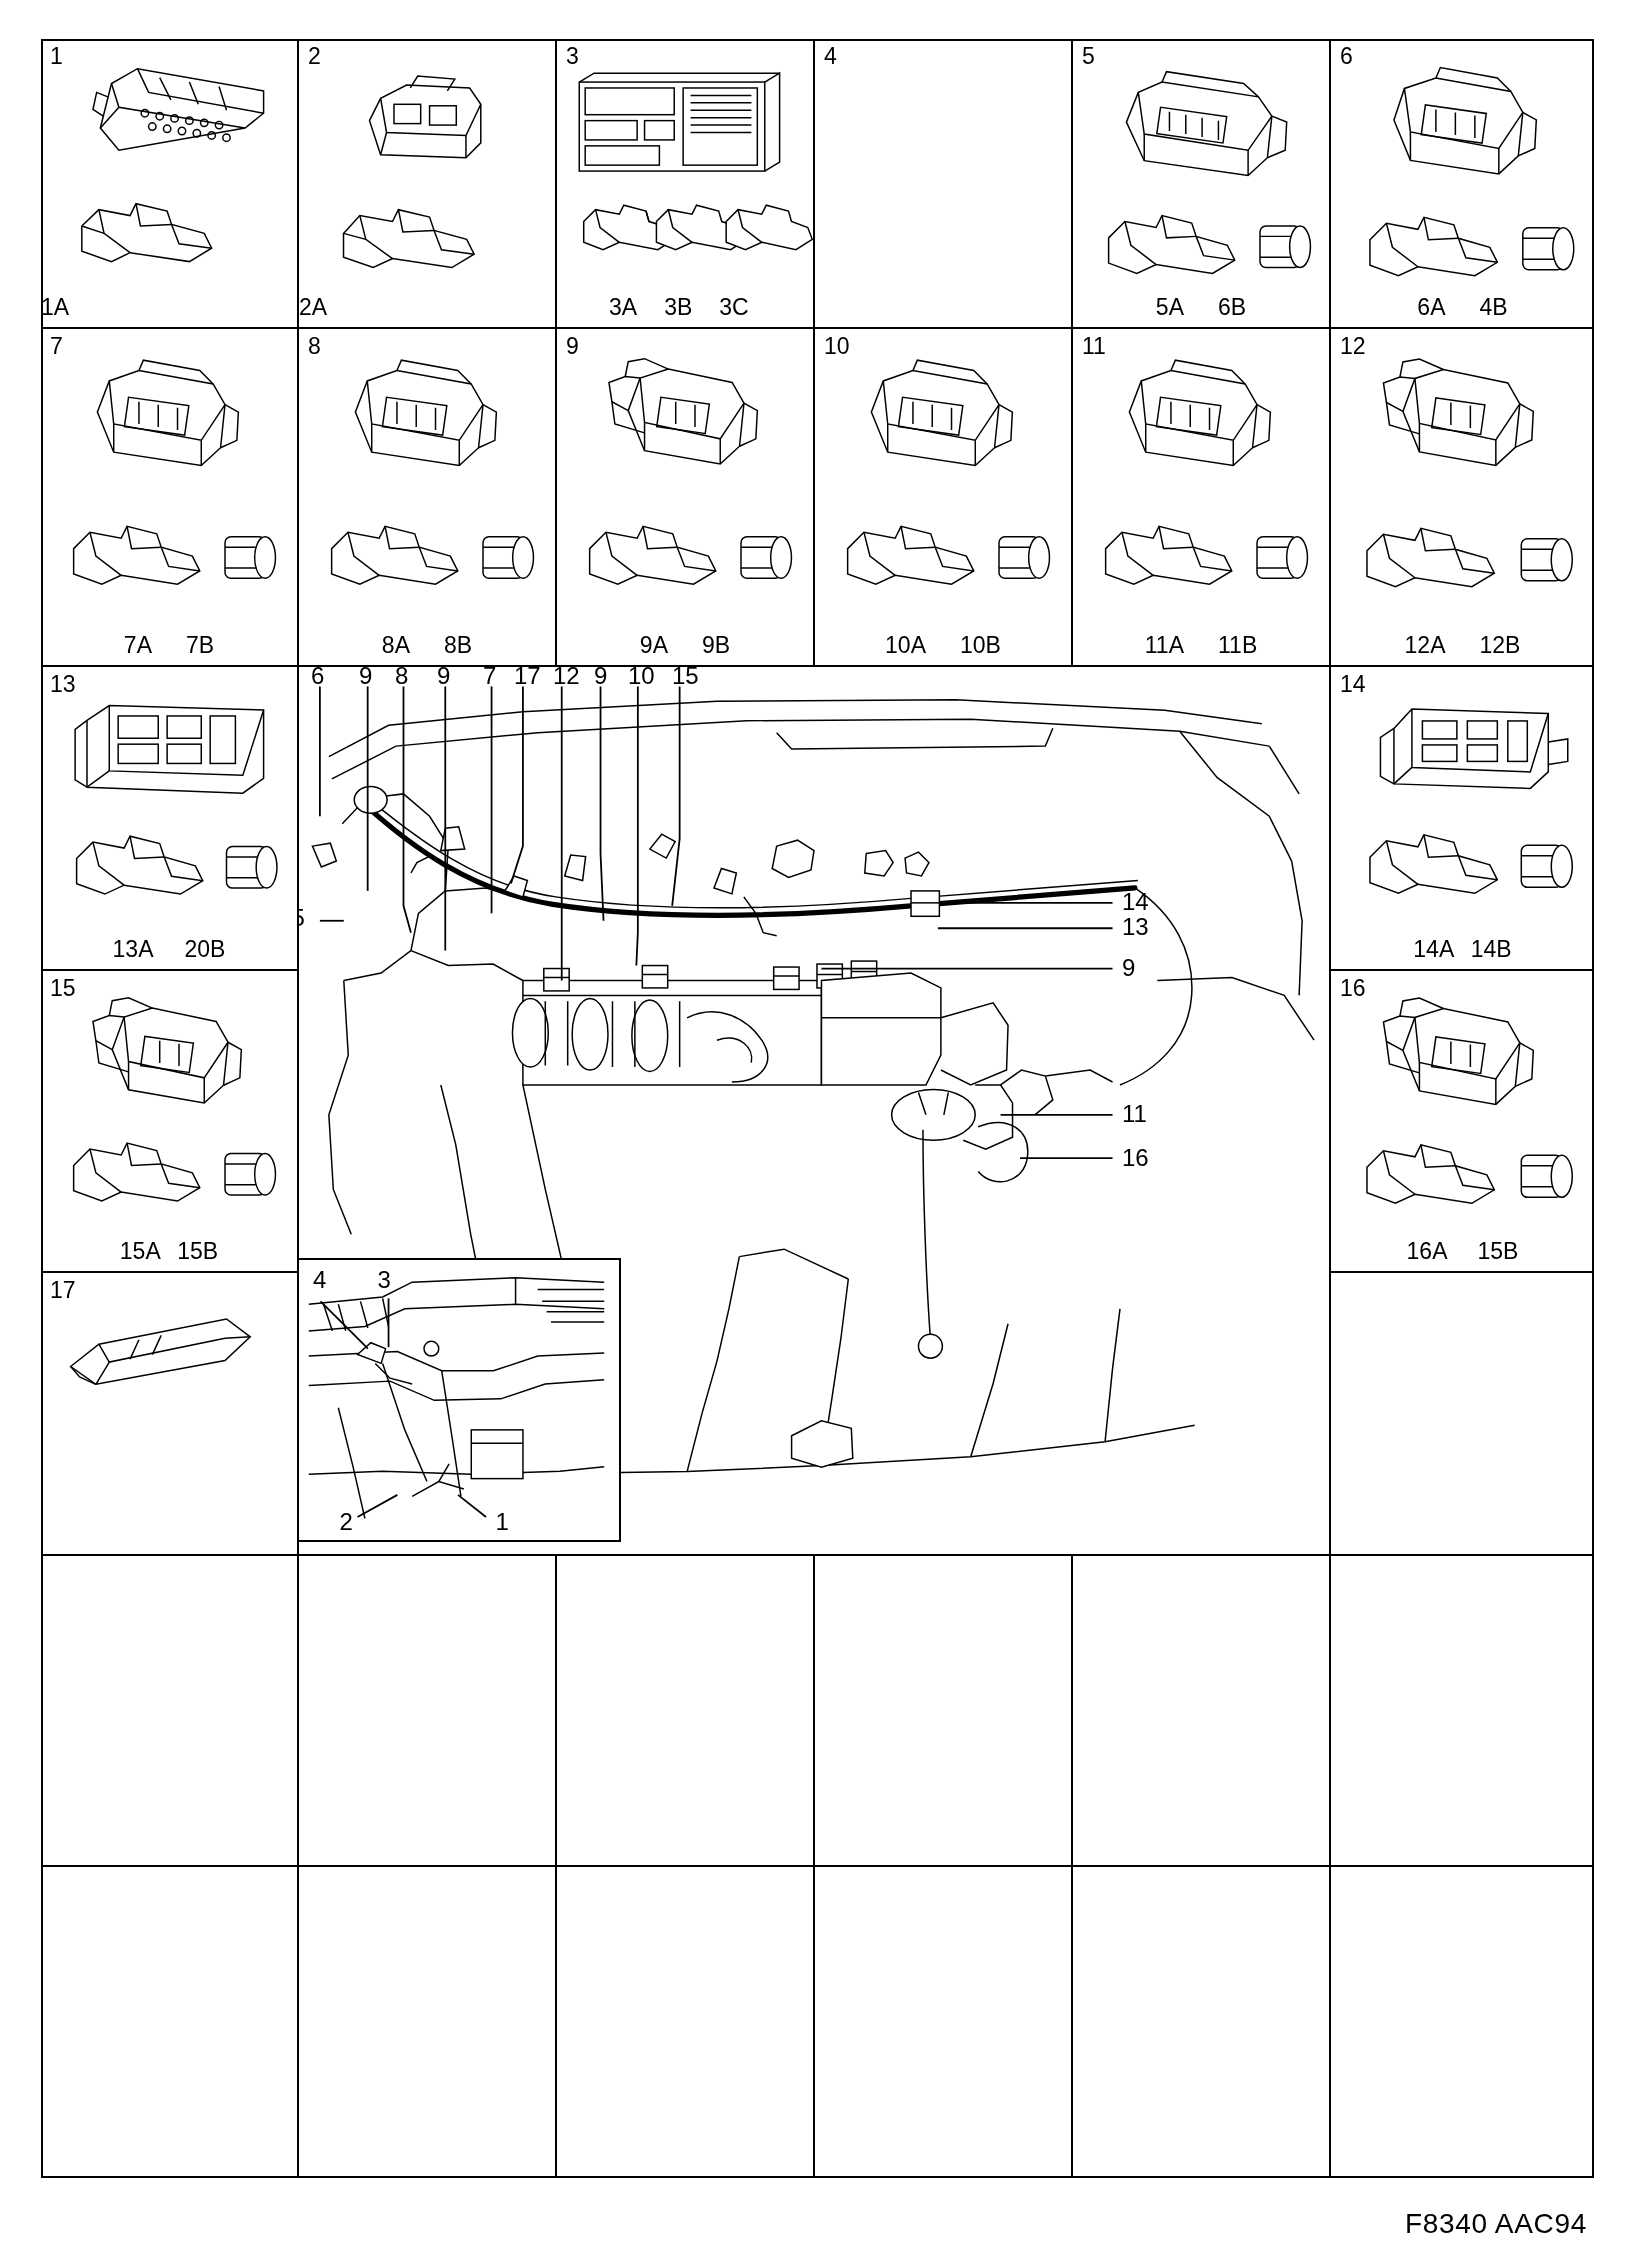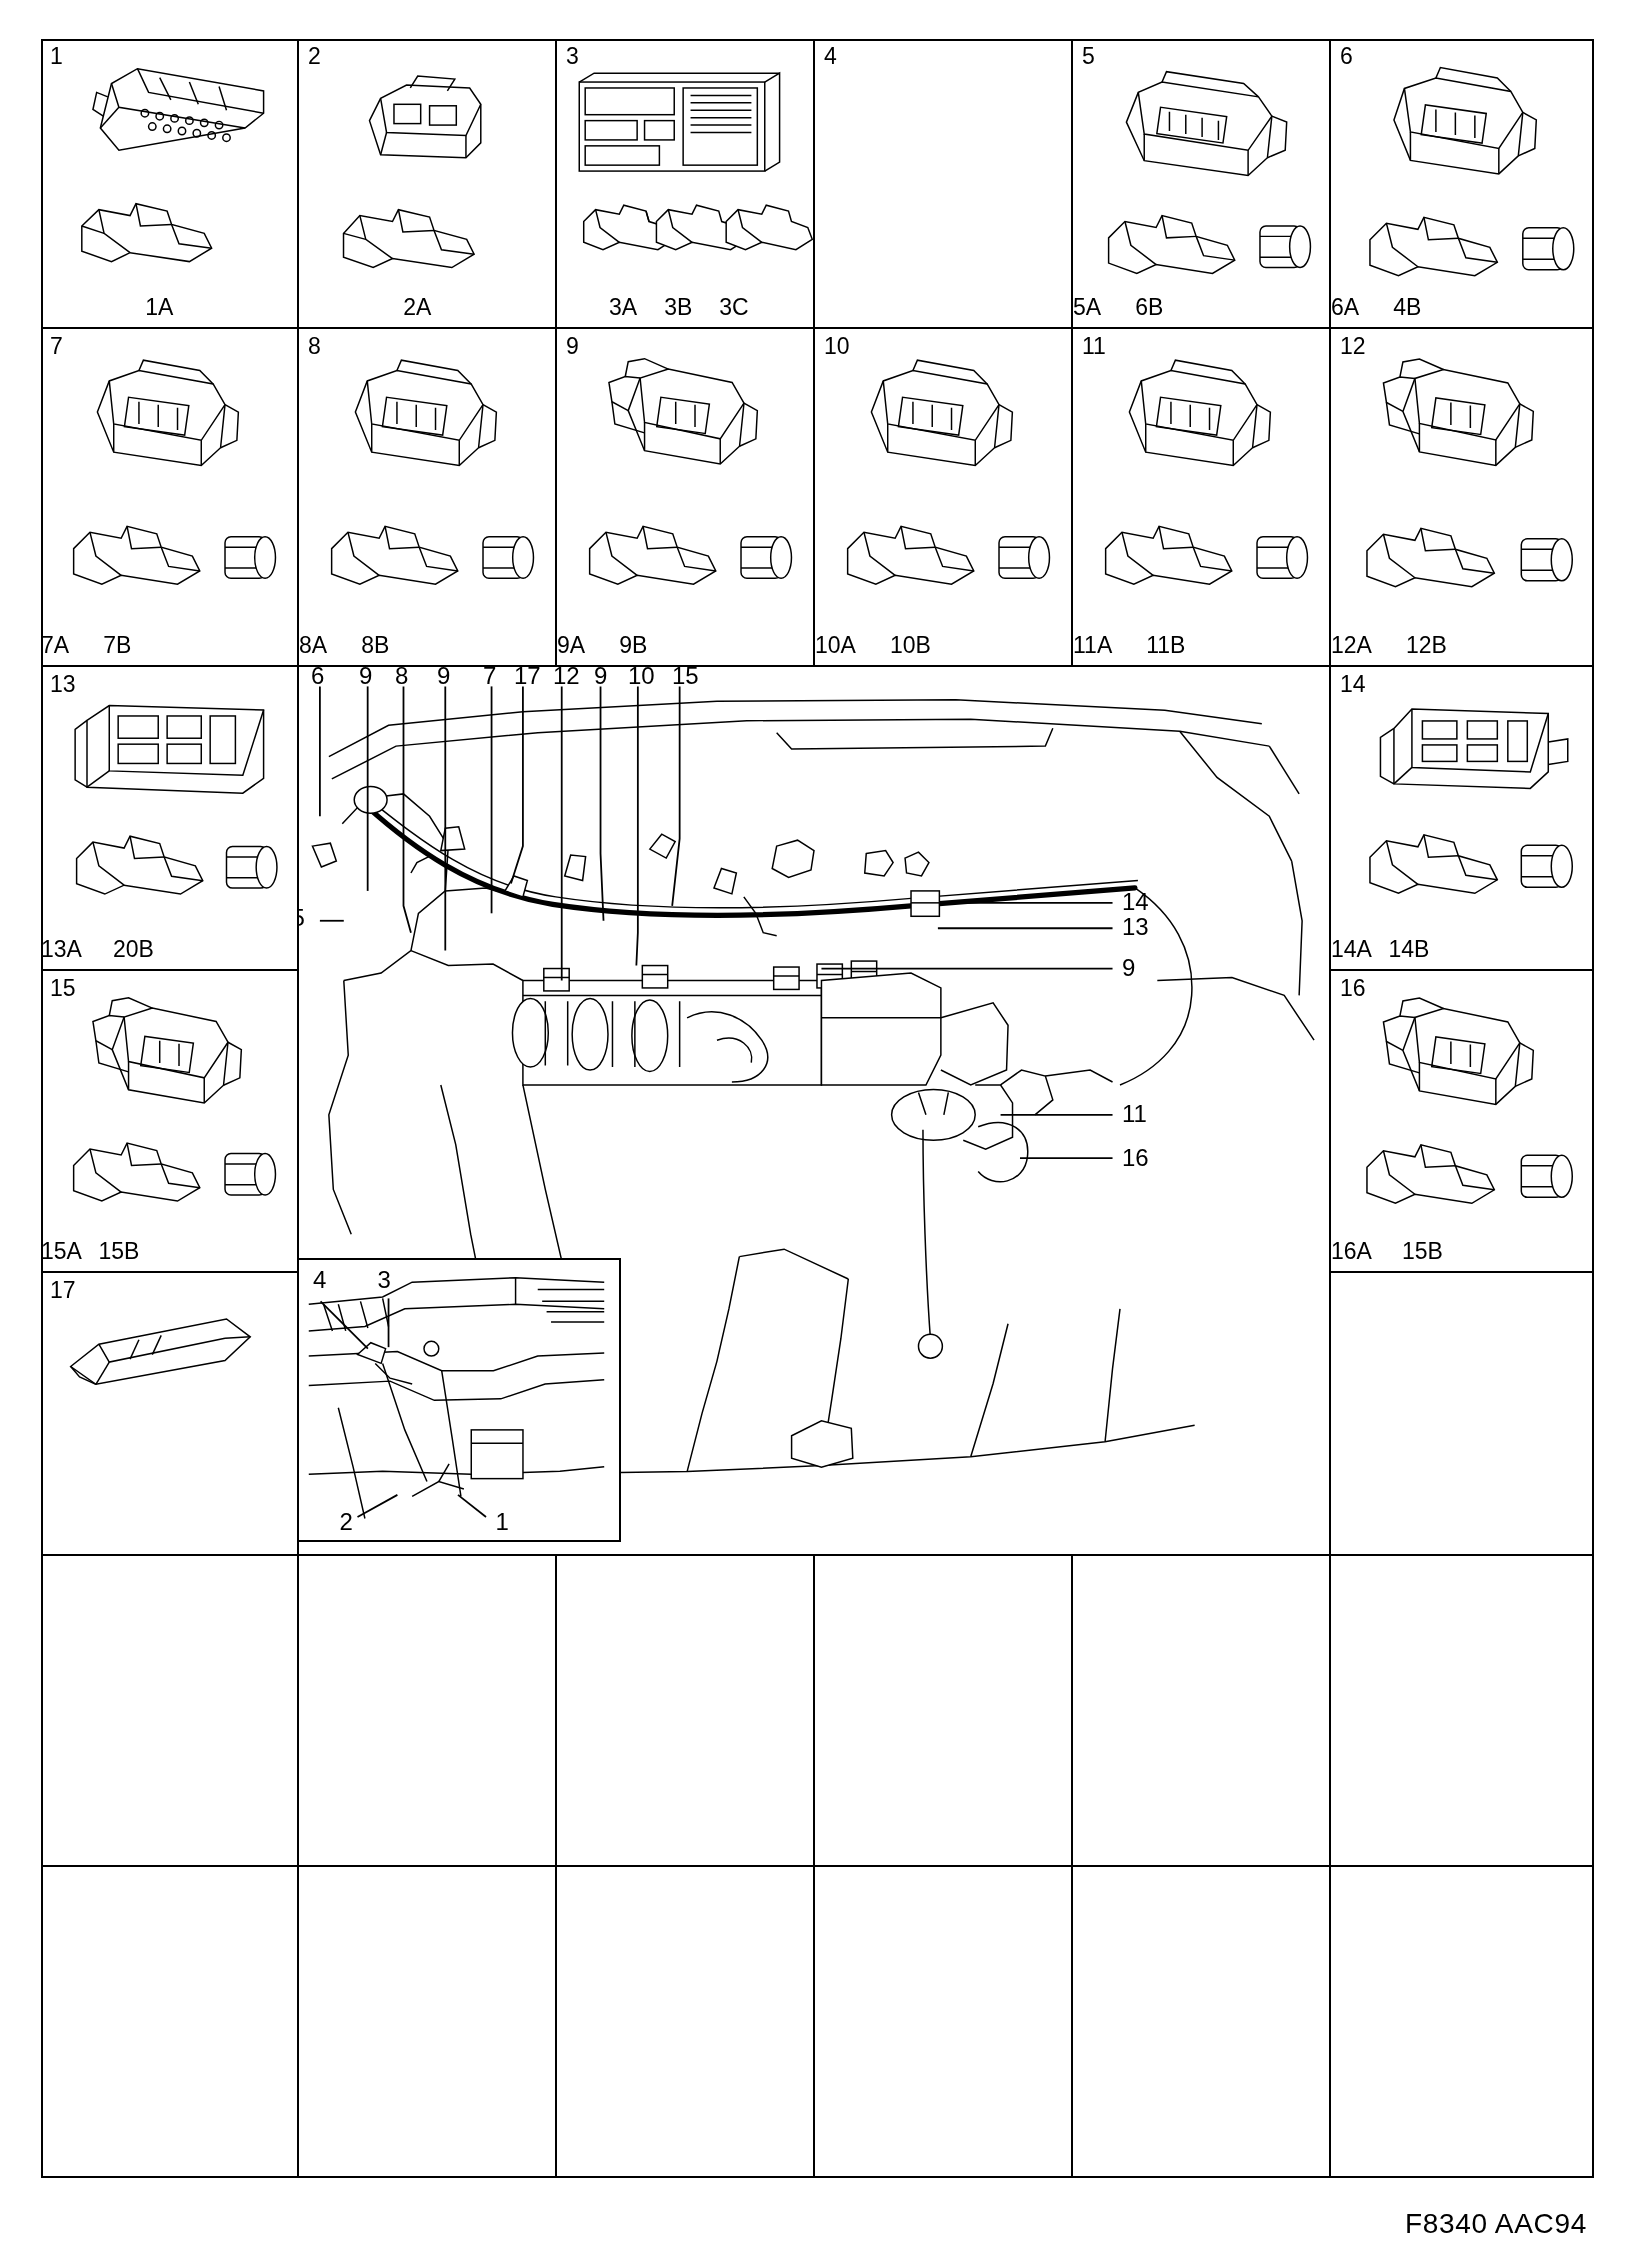--- a/index.html
+++ b/index.html
@@ -44,25 +44,26 @@
     top: 6px;
     font-size: 23px;
     line-height: 1;
   }
   .sub-labels {
     position: absolute;
     left: 0;
     right: 0;
     bottom: 6px;
     display: flex;
+    justify-content: center;
     gap: 34px;
     font-size: 23px;
   }
   .sub-labels.right {
-    justify-content: center;
+    justify-content: flex-start;
     padding-right: 19.4px;
   }
   .art {
     position: absolute;
     left: 0; top: 0; right: 0; bottom: 0;
   }
   svg { display: block; }
 
   
   .diagram-cell {

